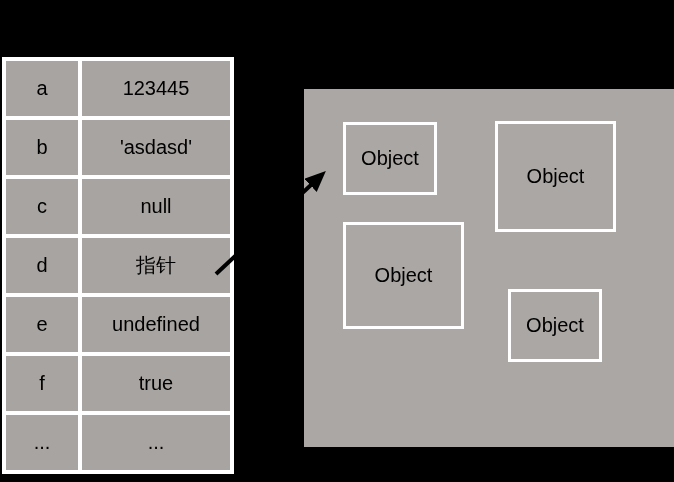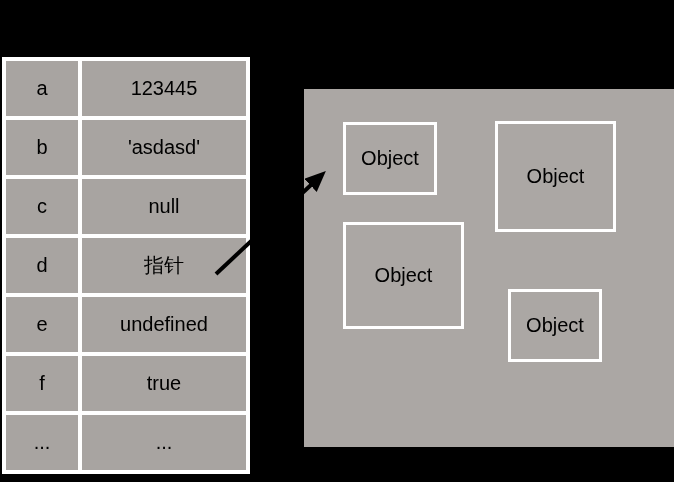--- a/index.html
+++ b/index.html
@@ -28,21 +28,21 @@
   }
   table.stack td {
     background: #a8a4a1;
     text-align: center;
     vertical-align: middle;
     font-size: 20px;
     padding: 0;
   }
   table.stack tr { height: 55px; }
   td.cell-name  { width: 72px; }
-  td.cell-value { width: 164px; }
+  td.cell-value { width: 148px; }
 
   
   .heap {
     position: absolute;
     left: 304px;
     top: 89px;
     width: 370px;
     height: 358px;
     background: #aba7a4;
   }

